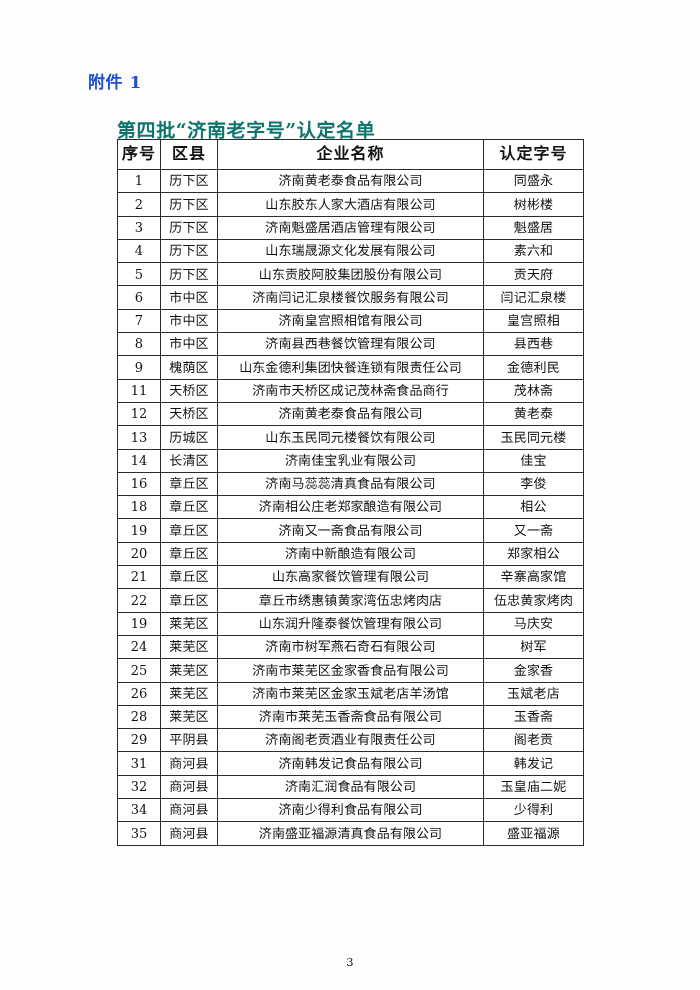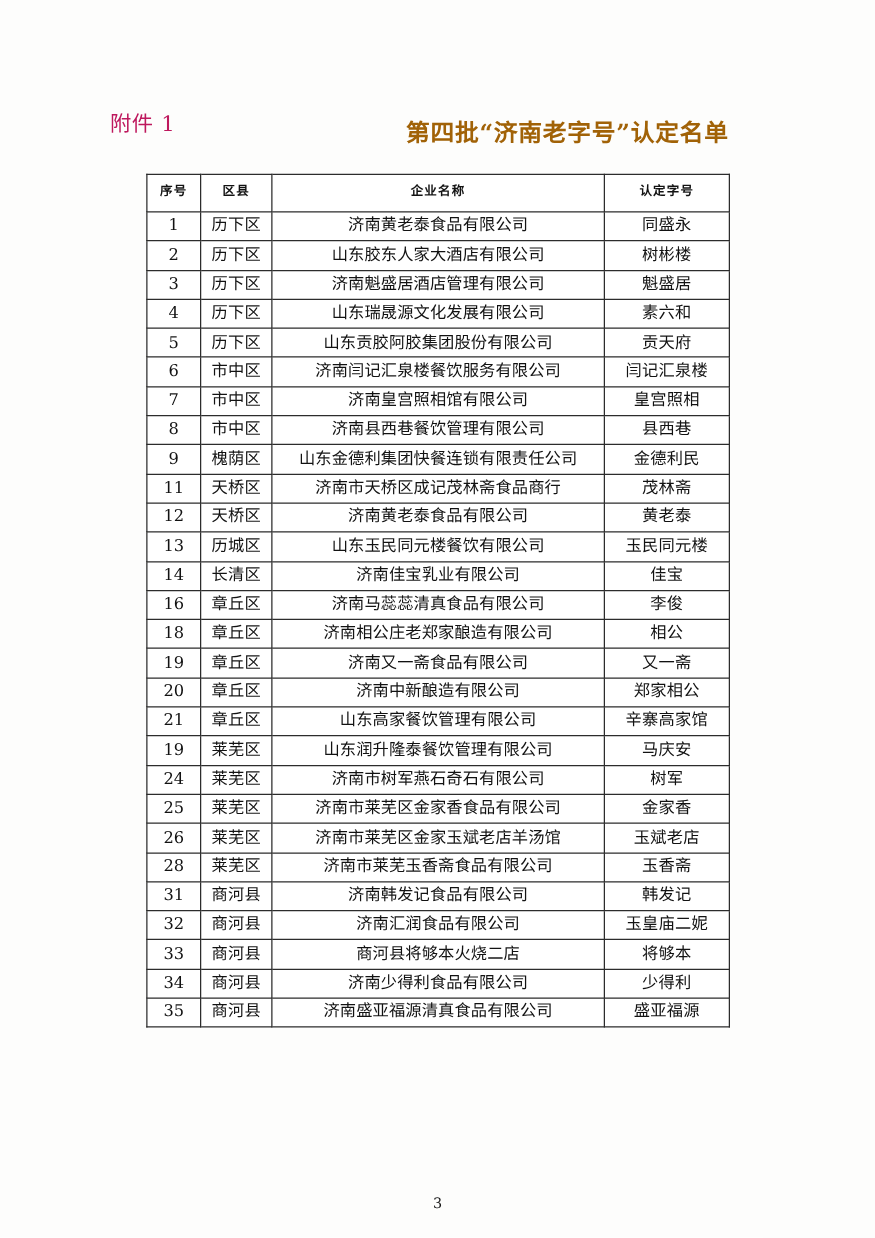--- a/index.html
+++ b/index.html
@@ -20,38 +20,38 @@
   
   .page {
     position: absolute;
     inset: 0;
     background: #fdfdfc;
   }
 
   .attachment-label {
     position: absolute;
     left: 88px;
-    top: 85px;
+    top: 68px;
     font-size: 17px;
-    font-weight: normal;
+    font-weight: bold;
     letter-spacing: 0.5px;
-    color: #be185d;
+    color: #1d4ed8;
     white-space: nowrap;
   }
 
   .doc-title {
     position: absolute;
     left: 117px;
-    top: 91px;
+    top: 115px;
     width: 466px;
-    text-align: right;
+    text-align: left;
     font-size: 19px;
     font-weight: bold;
     letter-spacing: 0.6px;
-    color: #a16207;
+    color: #0f766e;
     white-space: nowrap;
   }
 
   .table-wrap {
     position: absolute;
     left: 117px;
     top: 139px;
     width: 466px;
   }
 
@@ -70,24 +70,23 @@
     vertical-align: middle;
     color: #121212;
     font-weight: normal;
     line-height: 1.05;
     overflow: hidden;
     white-space: nowrap;
   }
 
   table.listing thead th {
     height: 29px;
-    font-size: 10px;
+    font-size: 16px;
     font-weight: bold;
     letter-spacing: 1px;
-    font-family: Liberation Serif, serif;
   }
 
   table.listing tbody td {
     height: 22.3px;
     font-size: 13px;
   }
 
   
   col.c-index { width: 43px; }
   col.c-district { width: 57px; }
@@ -241,20 +240,26 @@
             <td class="cell-company">济南中新酿造有限公司</td>
             <td class="cell-brand">郑家相公</td>
           </tr>
           <tr>
             <td class="cell-index">21</td>
             <td class="cell-district">章丘区</td>
             <td class="cell-company">山东高家餐饮管理有限公司</td>
             <td class="cell-brand">辛寨高家馆</td>
           </tr>
           <tr>
+            <td class="cell-index">22</td>
+            <td class="cell-district">章丘区</td>
+            <td class="cell-company">章丘市绣惠镇黄家湾伍忠烤肉店</td>
+            <td class="cell-brand">伍忠黄家烤肉</td>
+          </tr>
+          <tr>
             <td class="cell-index">19</td>
             <td class="cell-district">莱芜区</td>
             <td class="cell-company">山东润升隆泰餐饮管理有限公司</td>
             <td class="cell-brand">马庆安</td>
           </tr>
           <tr>
             <td class="cell-index">24</td>
             <td class="cell-district">莱芜区</td>
             <td class="cell-company">济南市树军燕石奇石有限公司</td>
             <td class="cell-brand">树军</td>
@@ -269,40 +274,40 @@
             <td class="cell-index">26</td>
             <td class="cell-district">莱芜区</td>
             <td class="cell-company">济南市莱芜区金家玉斌老店羊汤馆</td>
             <td class="cell-brand">玉斌老店</td>
           </tr>
           <tr>
             <td class="cell-index">28</td>
             <td class="cell-district">莱芜区</td>
             <td class="cell-company">济南市莱芜玉香斋食品有限公司</td>
             <td class="cell-brand">玉香斋</td>
+          </tr>
+          <tr>
+            <td class="cell-index">29</td>
+            <td class="cell-district">平阴县</td>
+            <td class="cell-company">济南阁老贡酒业有限责任公司</td>
+            <td class="cell-brand">阁老贡</td>
           </tr>
           <tr>
             <td class="cell-index">31</td>
             <td class="cell-district">商河县</td>
             <td class="cell-company">济南韩发记食品有限公司</td>
             <td class="cell-brand">韩发记</td>
           </tr>
           <tr>
             <td class="cell-index">32</td>
             <td class="cell-district">商河县</td>
             <td class="cell-company">济南汇润食品有限公司</td>
             <td class="cell-brand">玉皇庙二妮</td>
           </tr>
           <tr>
-            <td class="cell-index">33</td>
-            <td class="cell-district">商河县</td>
-            <td class="cell-company">商河县将够本火烧二店</td>
-            <td class="cell-brand">将够本</td>
-          </tr>
-          <tr>
             <td class="cell-index">34</td>
             <td class="cell-district">商河县</td>
             <td class="cell-company">济南少得利食品有限公司</td>
             <td class="cell-brand">少得利</td>
           </tr>
           <tr>
             <td class="cell-index">35</td>
             <td class="cell-district">商河县</td>
             <td class="cell-company">济南盛亚福源清真食品有限公司</td>
             <td class="cell-brand">盛亚福源</td>

